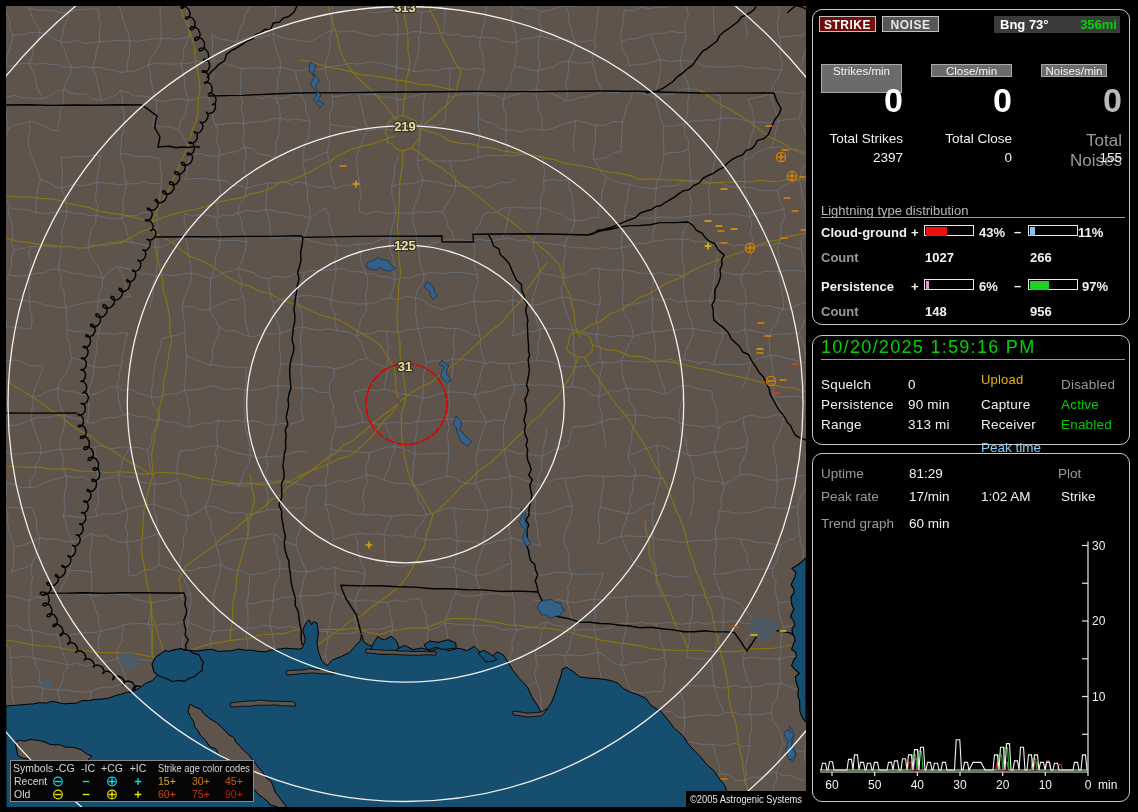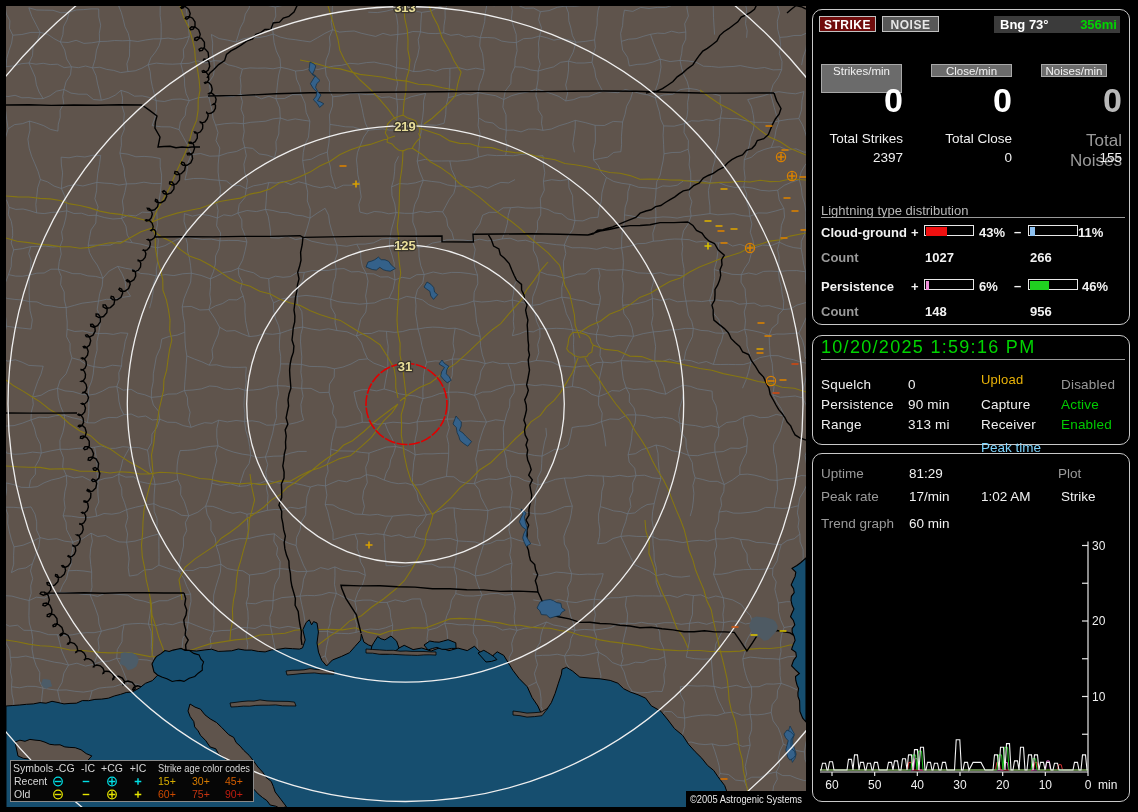--- a/index.html
+++ b/index.html
@@ -151,21 +151,21 @@
 <div style="position:absolute;left:925px;top:250px;font-size:13px;font-weight:bold;color:#f2f2f2">1027</div>
 <div style="position:absolute;left:1030px;top:250px;font-size:13px;font-weight:bold;color:#f2f2f2">266</div>
 <div style="position:absolute;left:821px;top:279px;font-size:13px;font-weight:bold;color:#f2f2f2">Persistence</div>
 <div style="position:absolute;left:911px;top:279px;font-size:13px;font-weight:bold;color:#f2f2f2">+</div>
 <div style="position:absolute;left:924px;top:279px;width:50px;height:11px;border:1px solid #e8e8e8;background:#000"></div>
 <div style="position:absolute;left:926px;top:281px;width:3px;height:9px;background:#f090d8"></div>
 <div style="position:absolute;left:979px;top:279px;font-size:13px;font-weight:bold;color:#f2f2f2">6%</div>
 <div style="position:absolute;left:1014px;top:278px;font-size:13px;font-weight:bold;color:#f2f2f2">–</div>
 <div style="position:absolute;left:1028px;top:279px;width:50px;height:11px;border:1px solid #e8e8e8;background:#000"></div>
 <div style="position:absolute;left:1030px;top:281px;width:19px;height:9px;background:#20d020"></div>
-<div style="position:absolute;left:1082px;top:279px;font-size:13px;font-weight:bold;color:#f2f2f2">46%</div>
+<div style="position:absolute;left:1082px;top:279px;font-size:13px;font-weight:bold;color:#f2f2f2">97%</div>
 <div style="position:absolute;left:821px;top:304px;font-size:13px;font-weight:bold;color:#9a9a9a">Count</div>
 <div style="position:absolute;left:925px;top:304px;font-size:13px;font-weight:bold;color:#f2f2f2">148</div>
 <div style="position:absolute;left:1030px;top:304px;font-size:13px;font-weight:bold;color:#f2f2f2">956</div>
 <div style="position:absolute;left:821px;top:337px;font-size:18px;font-weight:normal;letter-spacing:1.3px;color:#00d400">10/20/2025 1:59:16 PM</div>
 <div style="position:absolute;left:821px;top:359px;width:304px;height:1px;background:#9a9a9a"></div>
 <div style="position:absolute;left:821px;top:377px;font-size:13.5px;letter-spacing:0.2px;color:#f0f0f0">Squelch</div>
 <div style="position:absolute;left:908px;top:377px;font-size:13.5px;letter-spacing:0.2px;color:#f0f0f0">0</div>
 <div style="position:absolute;left:981px;top:372px;font-size:13px;letter-spacing:0.2px;color:#eab308">Upload</div>
 <div style="position:absolute;left:1061px;top:377px;font-size:13.5px;letter-spacing:0.2px;color:#9a9a9a">Disabled</div>
 <div style="position:absolute;left:821px;top:397px;font-size:13.5px;letter-spacing:0.2px;color:#f0f0f0">Persistence</div>

